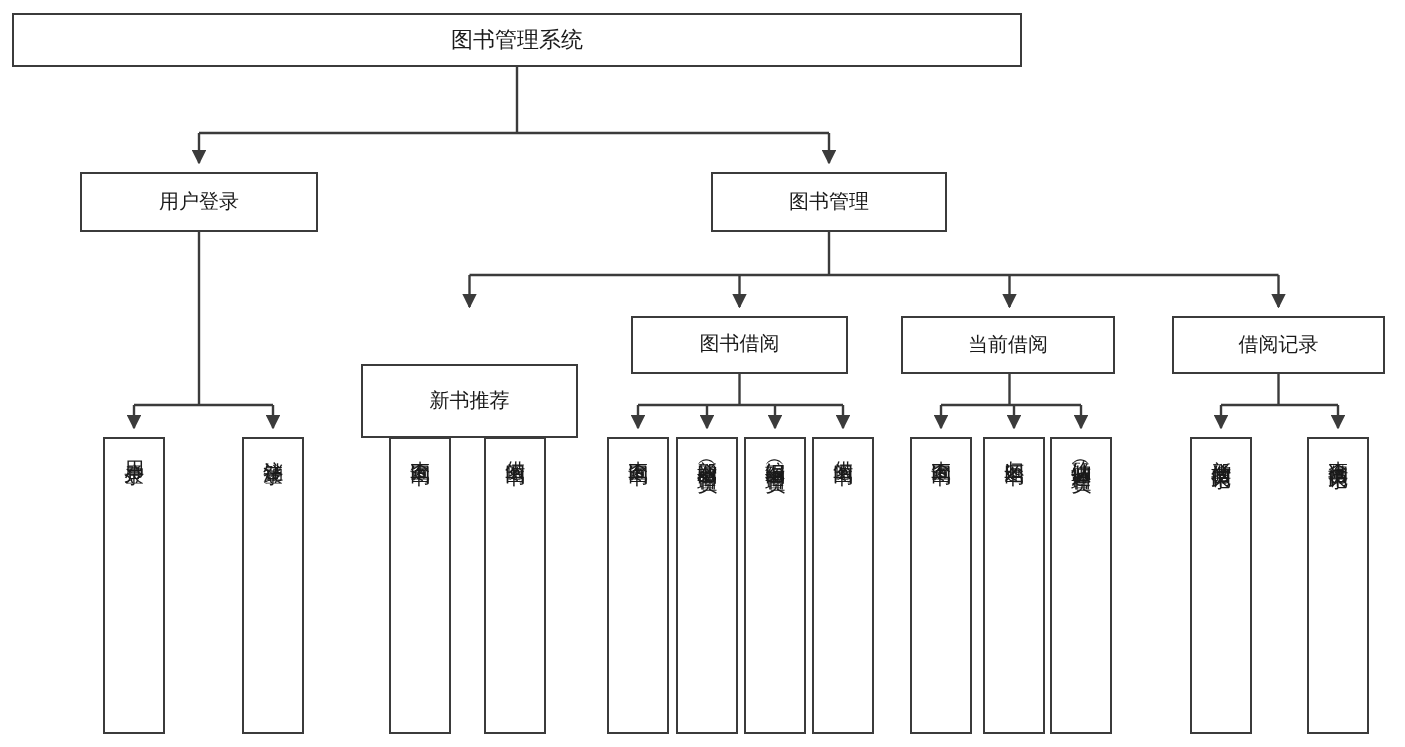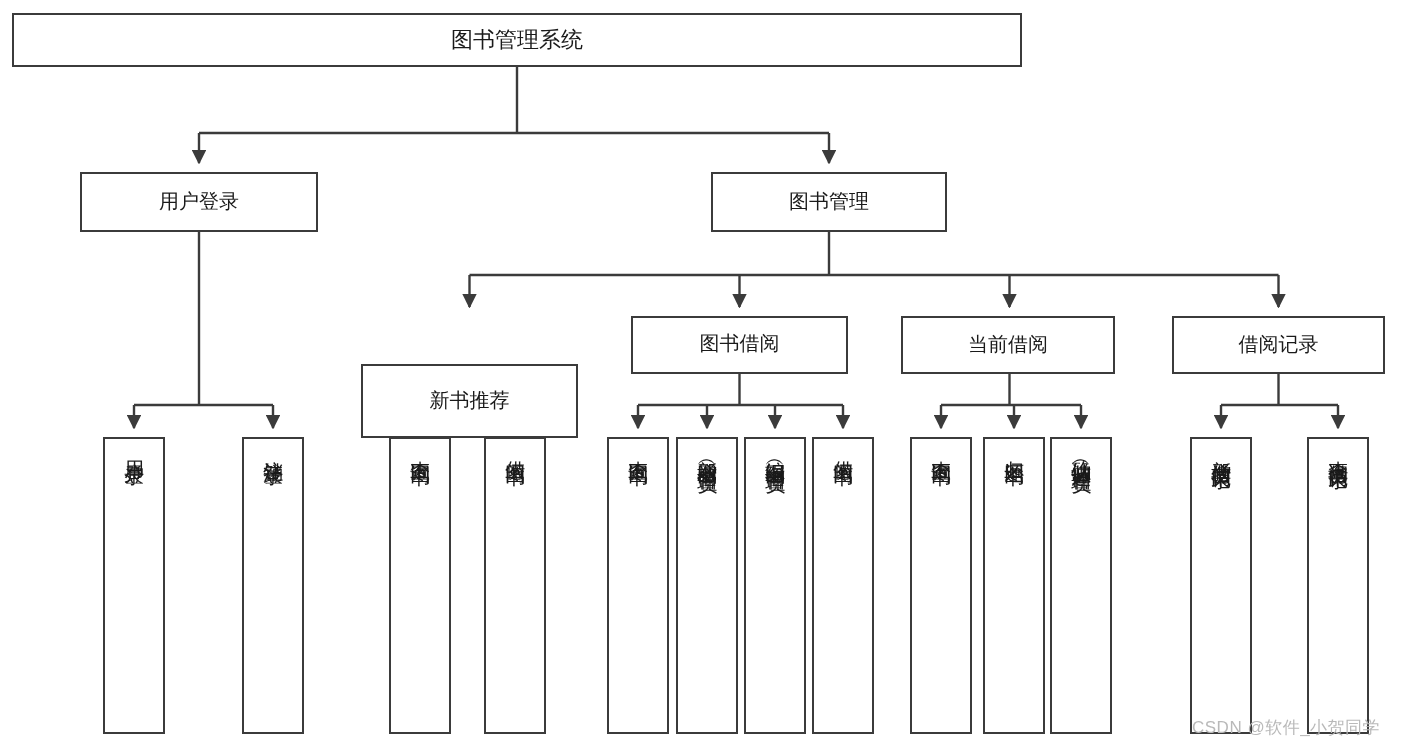--- a/index.html
+++ b/index.html
@@ -175,15 +175,14 @@
         <span class="vtext">确认归还（管理员）</span>
       </div>
       <div class="node leaf" style="left: 1190px; top: 437px; width: 62px; height: 297px;">
         <span class="vtext">新增借阅记录</span>
       </div>
       <div class="node leaf" style="left: 1307px; top: 437px; width: 62px; height: 297px;">
         <span class="vtext">查询借阅记录</span>
       </div>
     </div>
 
-  <div class="watermark" style="left: 1192px; top: 716px;">CSDN @软件_小贺同学</div>
 
 </div>
 
 </body></html>

